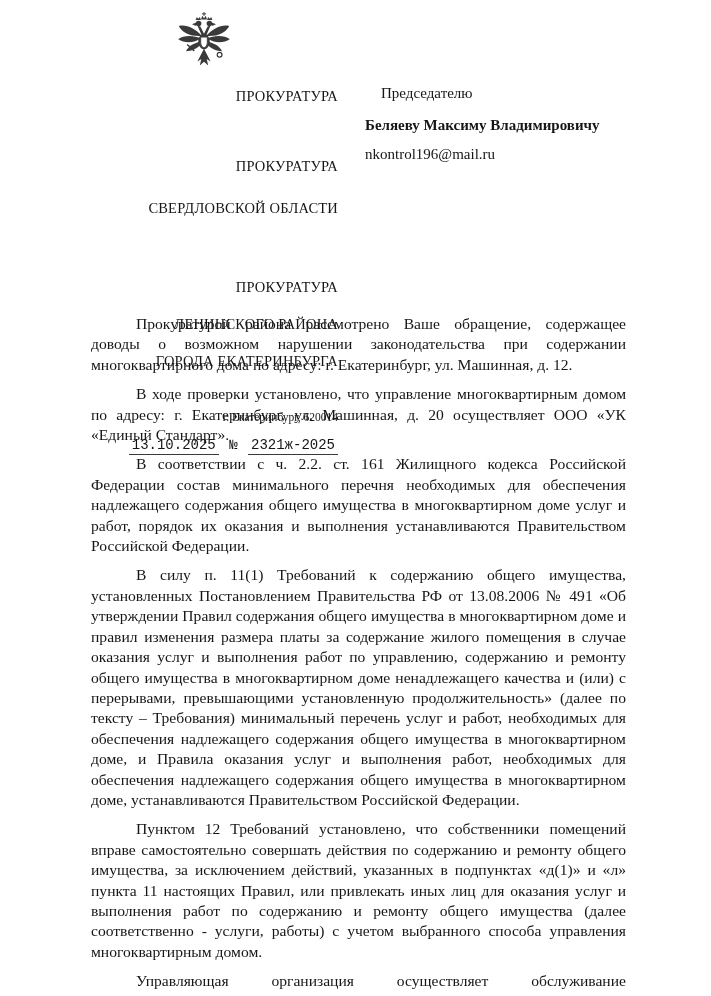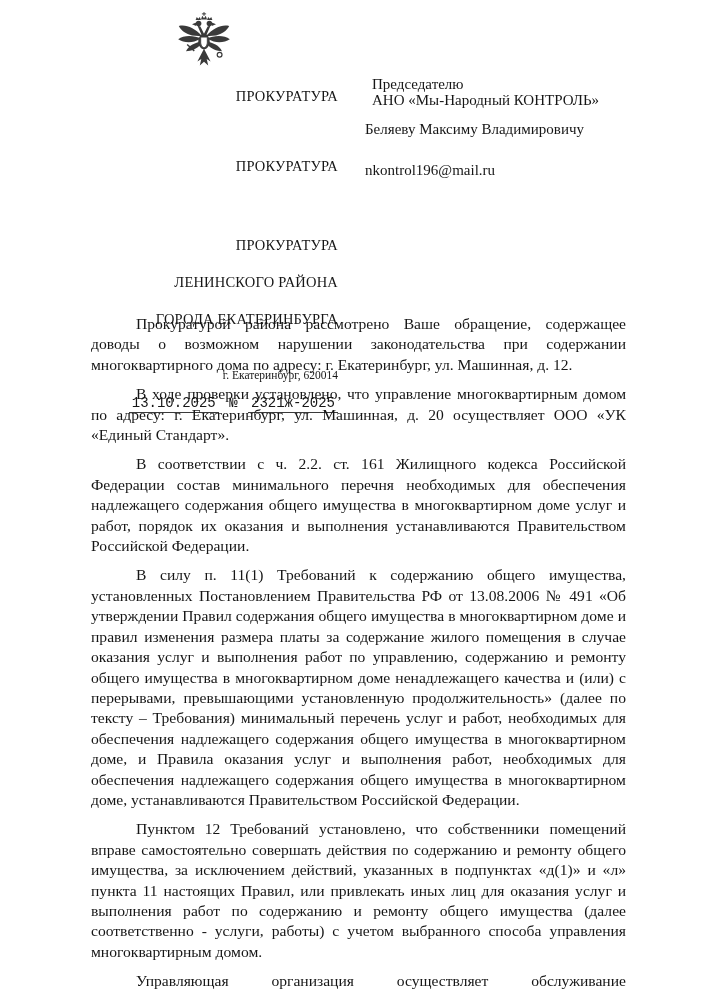--- a/index.html
+++ b/index.html
@@ -24,23 +24,23 @@
   .org-district{font-size:14.5px;line-height:18.5px;margin-top:19px;letter-spacing:.2px;}
   .address-block{font-size:11.5px;line-height:14px;margin-top:21px;}
   .ref-line{font-size:14px;margin-top:13px;white-space:nowrap;font-family:Liberation Mono, monospace;}
   .u-seg{border-bottom:1px solid #3a3a3a;padding:0 3px 1px 3px;}
   .ref-line .nosign{padding:0 2px;}
   
   .recipient{
     position:absolute;left:365px;top:69px;width:300px;
     font-size:15px;line-height:16px;text-align:left;
   }
-  .recipient .grp{margin:7px;}
-  .recipient .person{margin-top:13px;}
-  .recipient .email{margin-top:25px;}
+  .recipient .grp{margin:16px;}
+  .recipient .person{margin-top:13px;font-weight:bold;}
+  .recipient .email{margin-top:13px;}
   
   .letter-body{
     position:absolute;left:82px;top:305px;width:553px;
     font-size:15.6px;line-height:20.4px;
     text-align:justify;
   }
   .letter-body p{margin:9px;text-indent:45px;}
 </style>
 </head>
 <body>
@@ -85,20 +85,21 @@
         <circle cx="76" cy="71" r="4" fill="none" stroke="#3a3a3a" stroke-width="2"></circle>
       </g>
     </svg>
 
     <div class="org-block org-federal">
       <div>ПРОКУРАТУРА</div>
     </div>
 
     <div class="org-block org-region">
       <div>ПРОКУРАТУРА</div>
+      <div>СВЕРДЛОВСКОЙ ОБЛАСТИ</div>
     </div>
 
     <div class="org-block org-district">
       <div>ПРОКУРАТУРА</div>
       <div>ЛЕНИНСКОГО РАЙОНА</div>
       <div>ГОРОДА ЕКАТЕРИНБУРГА</div>
     </div>
 
     <div class="address-block">
       <div>г. Екатеринбург, 620014</div>
@@ -107,21 +108,20 @@
     <div class="ref-line">
       <span class="u-seg">13.10.2025</span>
       <span class="nosign">№</span>
       <span class="u-seg">2321ж-2025</span>
     </div>
   </div>
 
   <div class="recipient">
     <div class="grp">
       <div>Председателю</div>
-      <div>АНО «Мы-Народный КОНТРОЛЬ»</div>
     </div>
     <div class="person">Беляеву Максиму Владимировичу</div>
     <div class="email">nkontrol196@mail.ru</div>
   </div>
 
   <div class="letter-body">
     <p>Прокуратурой района рассмотрено Ваше обращение, содержащее доводы о возможном нарушении законодательства при содержании многоквартирного дома по адресу: г. Екатеринбург, ул. Машинная, д. 12.</p>
     <p>В ходе проверки установлено, что управление многоквартирным домом по адресу: г. Екатеринбург, ул. Машинная, д. 20 осуществляет ООО «УК «Единый Стандарт».</p>
     <p>В соответствии с ч. 2.2. ст. 161 Жилищного кодекса Российской Федерации состав минимального перечня необходимых для обеспечения надлежащего содержания общего имущества в многоквартирном доме услуг и работ, порядок их оказания и выполнения устанавливаются Правительством Российской Федерации.</p>
     <p>В силу п. 11(1) Требований к содержанию общего имущества, установленных Постановлением Правительства РФ от 13.08.2006 № 491 «Об утверждении Правил содержания общего имущества в многоквартирном доме и правил изменения размера платы за содержание жилого помещения в случае оказания услуг и выполнения работ по управлению, содержанию и ремонту общего имущества в многоквартирном доме ненадлежащего качества и (или) с перерывами, превышающими установленную продолжительность» (далее по тексту – Требования) минимальный перечень услуг и работ, необходимых для обеспечения надлежащего содержания общего имущества в многоквартирном доме, и Правила оказания услуг и выполнения работ, необходимых для обеспечения надлежащего содержания общего имущества в многоквартирном доме, устанавливаются Правительством Российской Федерации.</p>

